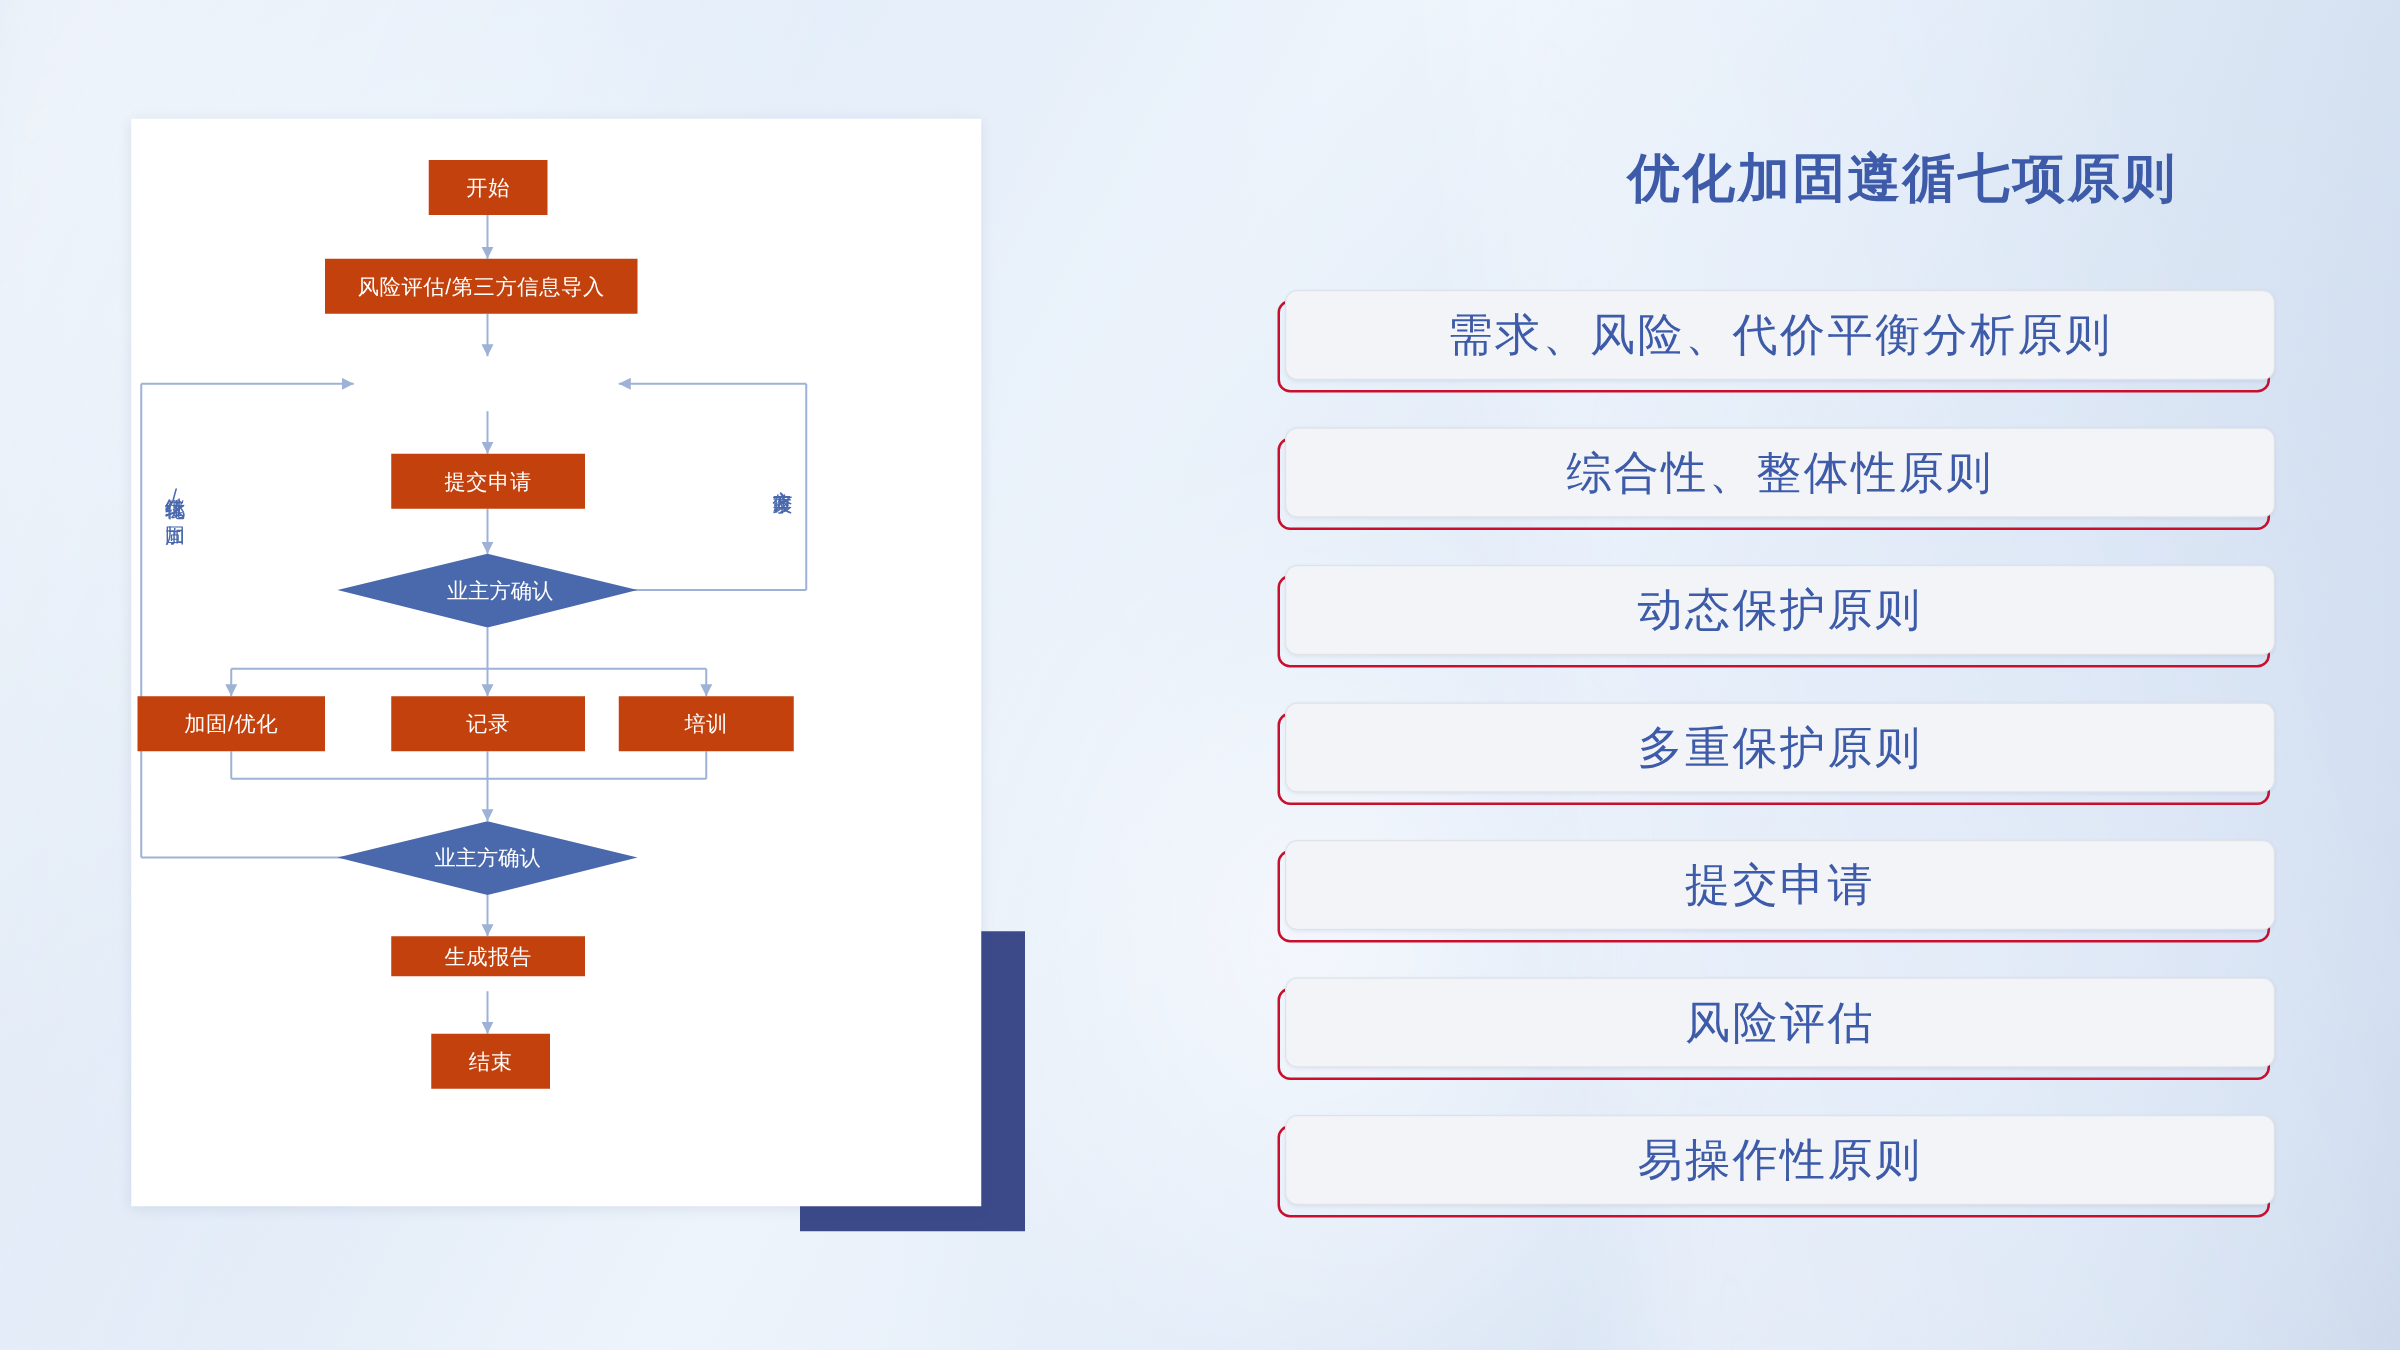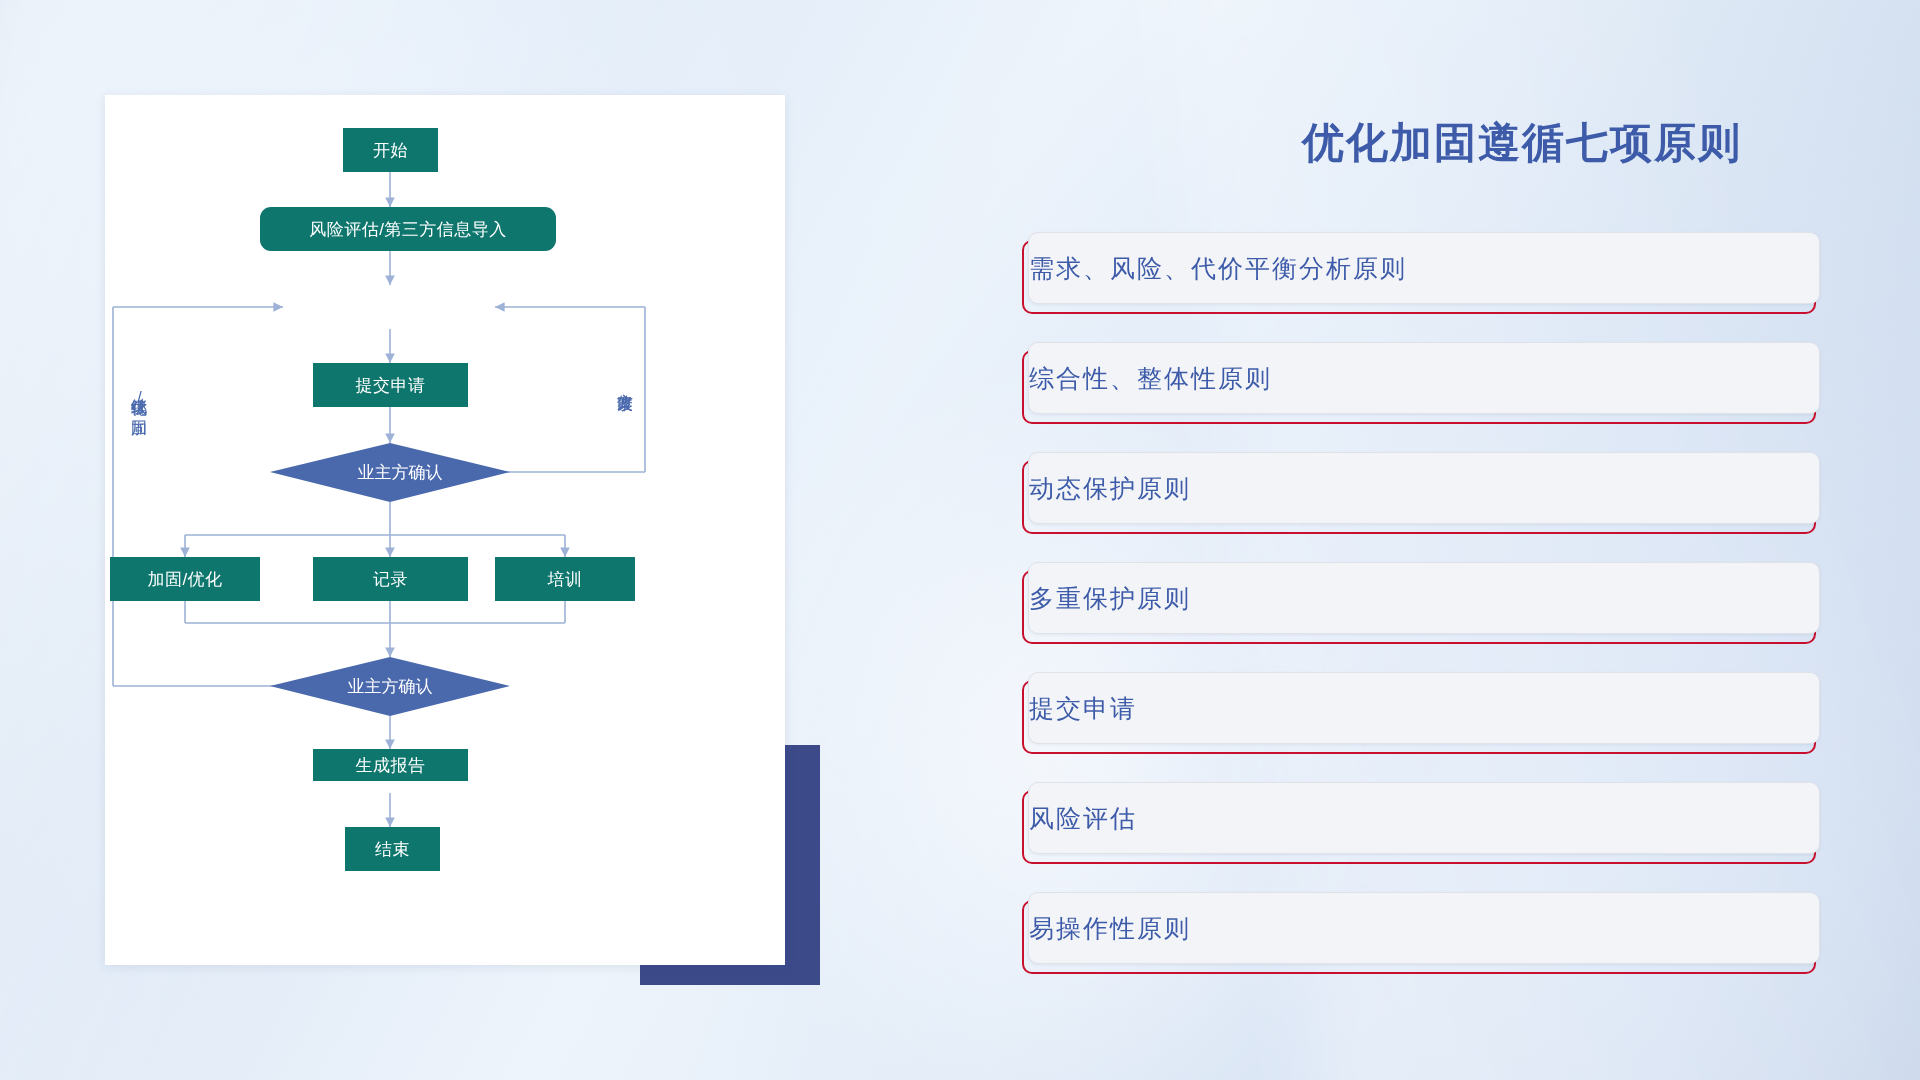--- a/index.html
+++ b/index.html
@@ -57,21 +57,21 @@
     position: absolute;
     left: 105px; top: 95px;
     width: 680px; height: 870px;
     background: #ffffff;
     box-shadow: 0 2px 10px rgba(40,60,110,0.10);
   }
   .flow-svg { position: absolute; left: 0; top: 0; }
 
   .fnode {
     position: absolute;
-    background: #0f766e;
+    background: #c2410c;
     color: #ffffff;
     font-size: 17px;
     display: flex;
     align-items: center;
     justify-content: center;
     letter-spacing: 0.5px;
     white-space: nowrap;
   }
   .fdia-label {
     position: absolute;
@@ -126,23 +126,23 @@
   }
   .pill {
     position: absolute;
     left: 6px; top: 0;
     width: 790px; height: 70px;
     border-radius: 10px;
     background: #f2f4f7;
     border: 1px solid #dfe3e9;
     display: flex;
     align-items: center;
-    justify-content: flex-start;
+    justify-content: center;
     color: #3d5ba9;
-    font-size: 25px;
+    font-size: 36px;
     letter-spacing: 2px;
     box-shadow: 0 1px 3px rgba(40,60,110,0.08);
   }
 </style>
 </head>
 <body>
 
 <div id="slide">
   <div class="streak streak-a"></div>
   <div class="streak streak-b"></div>
@@ -194,21 +194,21 @@
       </g>
 
       <polygon points="285,348 405,377 285,407 165,377" fill="#4a69ad"></polygon>
       <polygon points="285,562 405,591 285,621 165,591" fill="#4a69ad"></polygon>
     </svg>
 
     <div class="fnode" style="left:238px; top:33px; width:95px; height:44px;">
       <span>开始</span>
     </div>
 
-    <div class="fnode" style="left:155px; top:112px; width:296px; height:44px;border-radius:11px;">
+    <div class="fnode" style="left:155px; top:112px; width:250px; height:44px;">
       <span>风险评估/第三方信息导入</span>
     </div>
 
 
     <div class="fnode" style="left:208px; top:268px; width:155px; height:44px;">
       <span>提交申请</span>
     </div>
 
     <div class="fdia-label" style="left:205px; top:365px; width:180px; height:24px;">
       <span>业主方确认</span>

